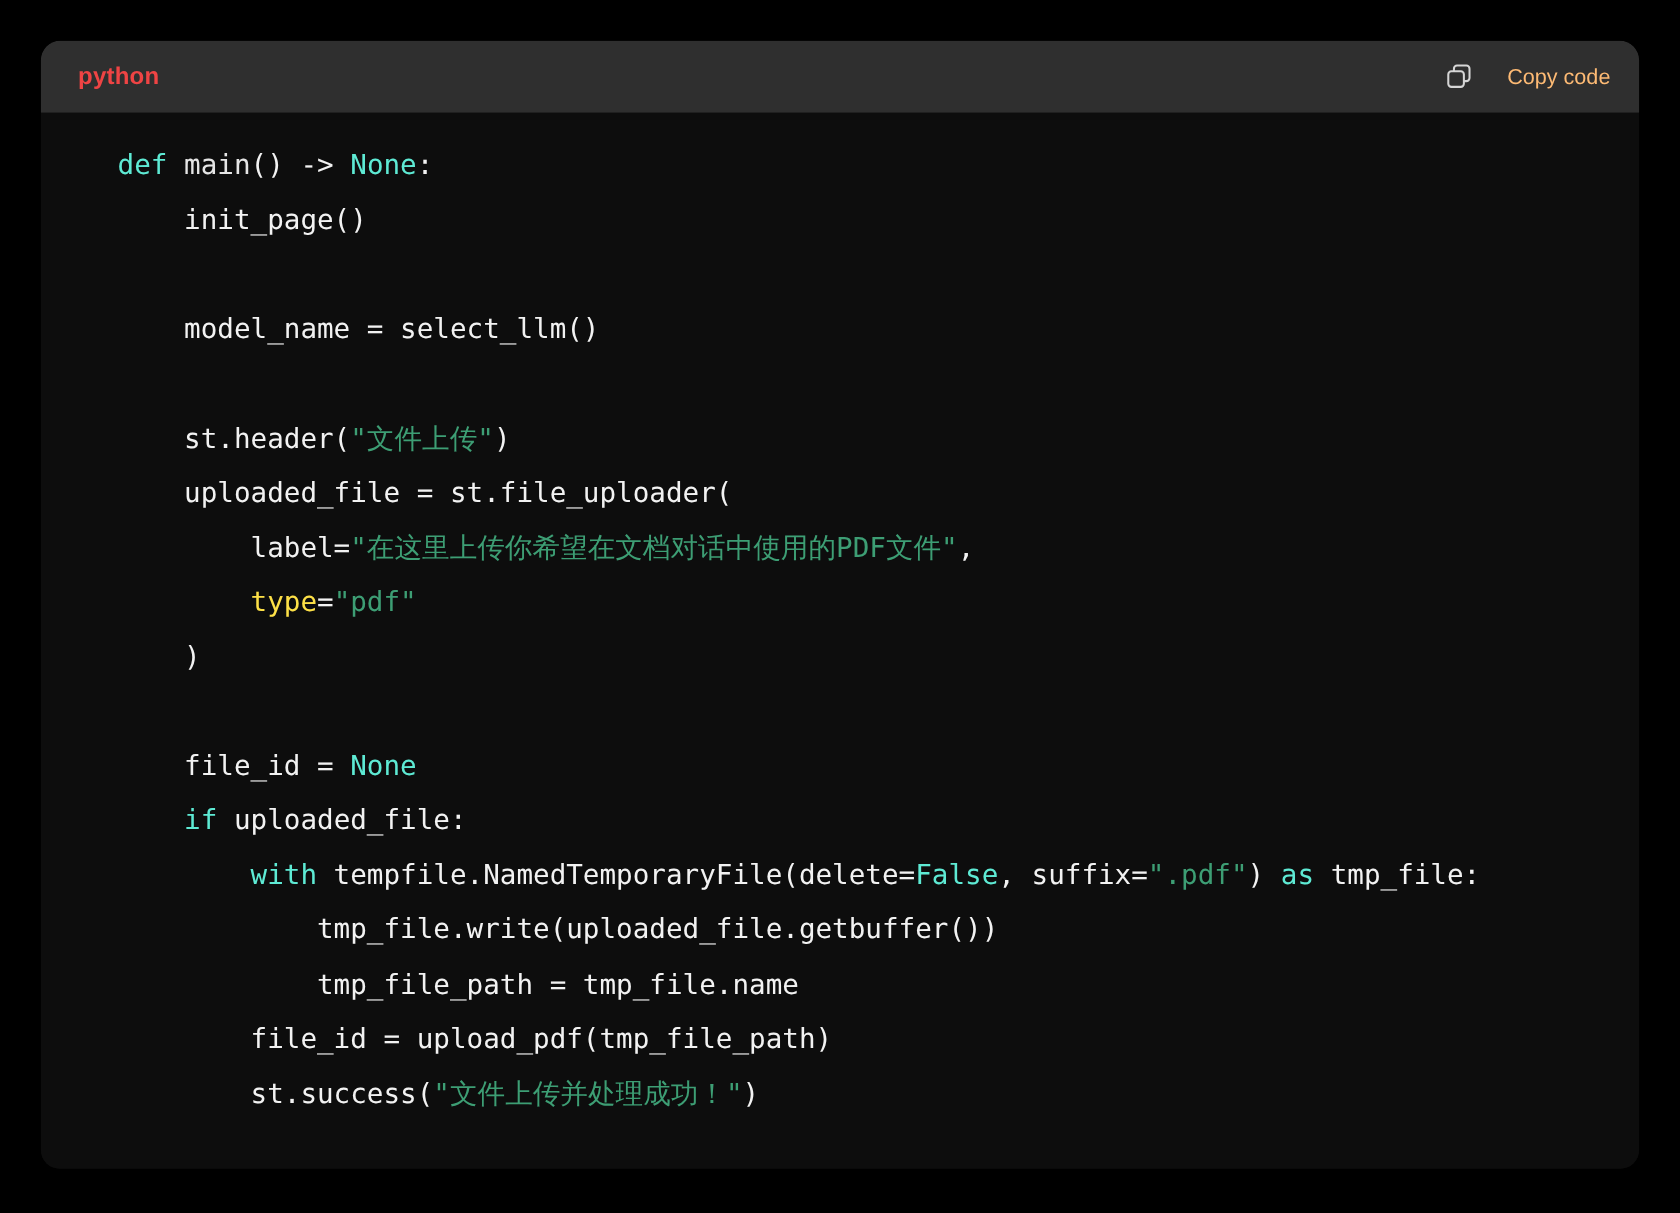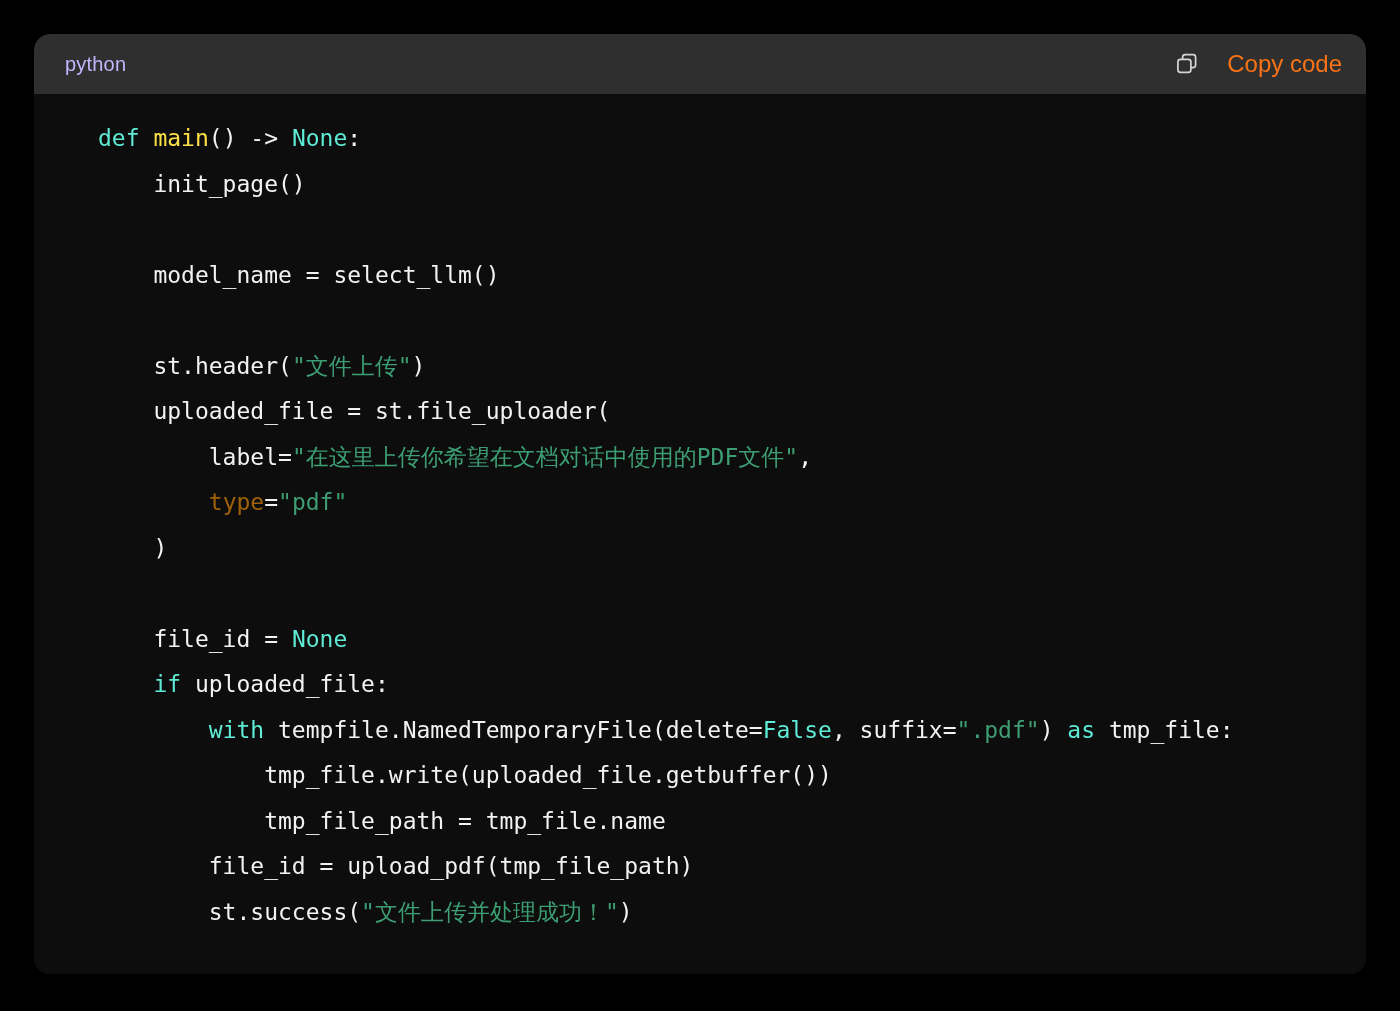--- a/index.html
+++ b/index.html
@@ -46,35 +46,36 @@
     display: flex;
     align-items: center;
     justify-content: space-between;
     padding: 0 22px 0 31px;
     box-sizing: border-box;
     border-top-left-radius: 16px;
     border-top-right-radius: 16px;
   }
 
   .lang-label {
-    color: #c4b5fd;
+    color: #ef4444;
     font-family: "Liberation Sans", sans-serif;
     font-size: 20px;
     line-height: 1;
     letter-spacing: 0.2px;
     user-select: none;
+    font-weight: bold;
   }
 
   .copy-btn {
     display: flex;
     align-items: center;
     gap: 29px;
-    color: #f97316;
+    color: #fdba74;
     font-family: "Liberation Sans", sans-serif;
-    font-size: 24px;
+    font-size: 18px;
     line-height: 1;
     background: transparent;
     border: 0;
     cursor: pointer;
     padding: 4px 2px;
     user-select: none;
   }
   .copy-icon {
     width: 22px;
     height: 22px;
@@ -101,23 +102,23 @@
     white-space: pre;
     overflow: hidden;
     letter-spacing: 0px;
     tab-size: 4;
   }
 
   .ln { display: block; height: 45.5px; white-space: pre; }
 
   
   .kw   { color: #5eead4; }   
-  .fn   { color: #fde047; }   
+  .fn   { color: #e5e5e5; }   
   .str  { color: #3d9e74; }   
-  .arg  { color: #a16207; }   
+  .arg  { color: #fde047; }   
   .pl   { color: #f2f2f2; }   
 </style>
 </head>
 <body>
 
 <div class="page">
 
   <div class="code-block">
 
     <div class="code-header">

